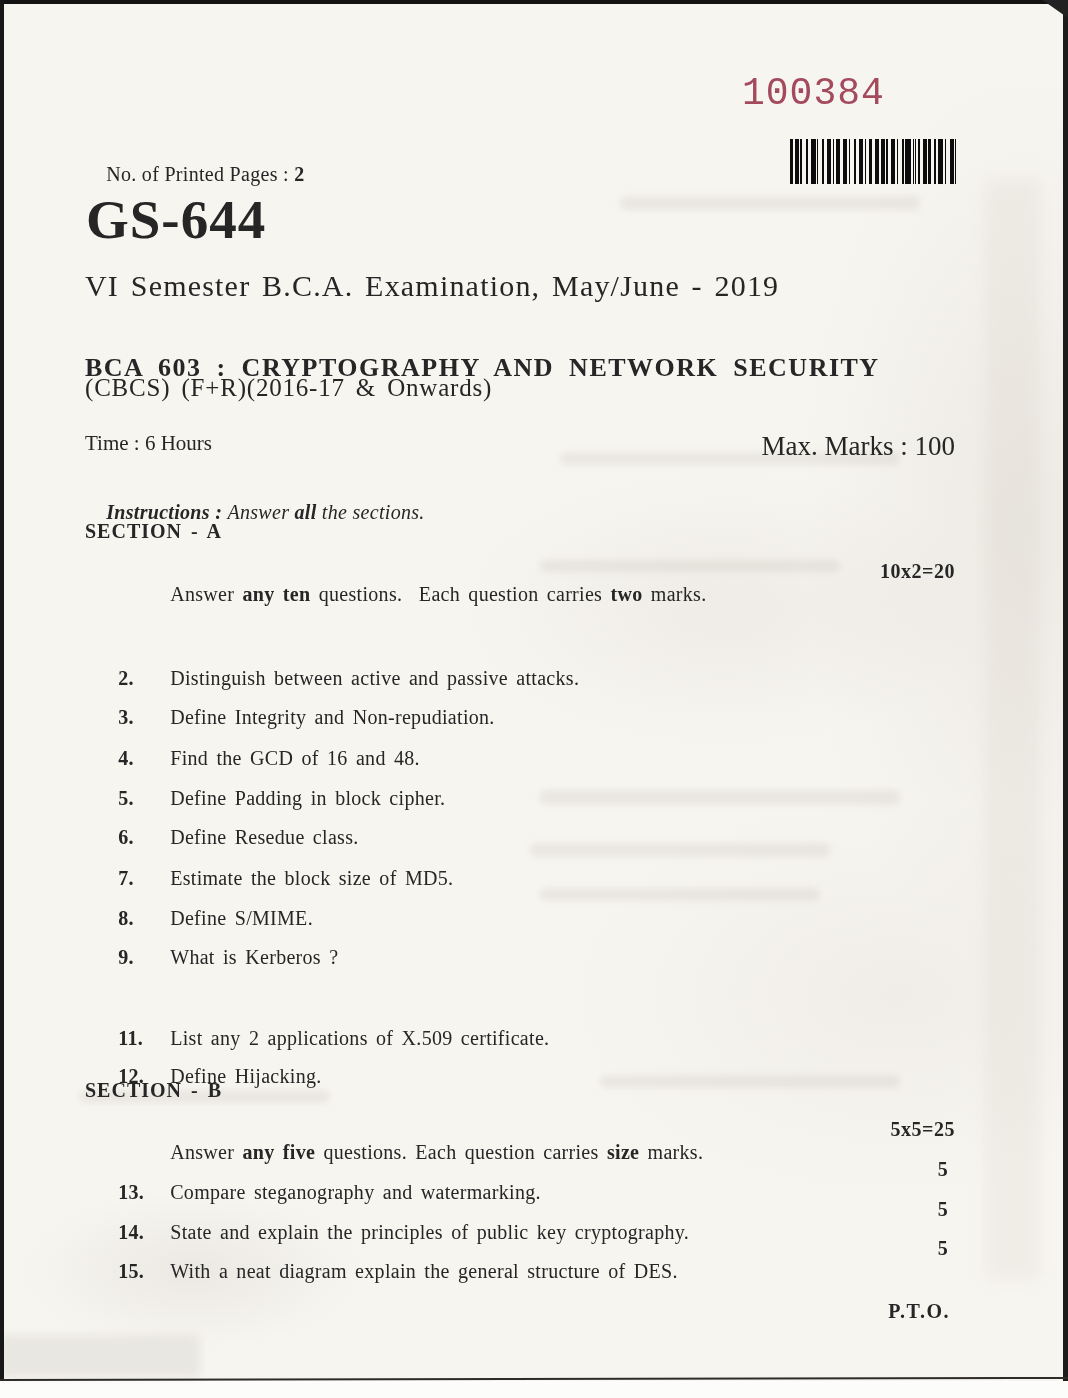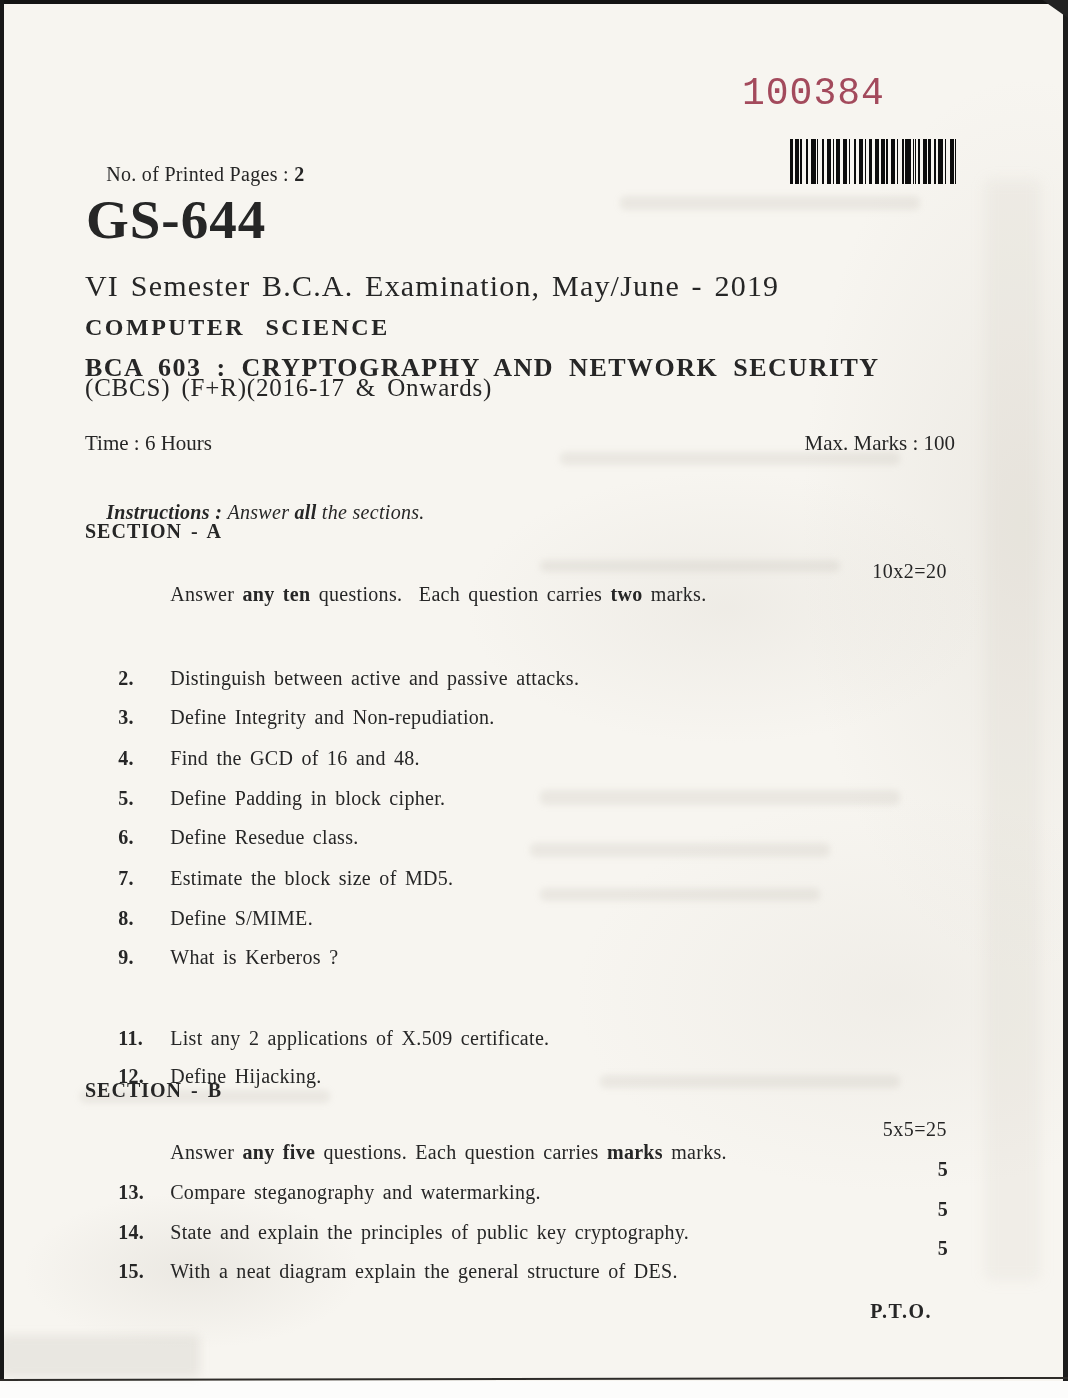--- a/index.html
+++ b/index.html
@@ -69,39 +69,39 @@
 
   .paper-code { left: 86px; top: 188px; font-size: 55px; font-weight: 700; letter-spacing: 1px; }
 
   .center { position: absolute; left: 85px; width: 870px; }
   .t-exam    { top: 269px; font-size: 30px; letter-spacing: 1.2px; word-spacing: 3px; }
   .t-subject { top: 314px; font-size: 24px; font-weight: 700; letter-spacing: 2.5px; word-spacing: 12px; }
   .t-course  { top: 353px; font-size: 26px; font-weight: 700; letter-spacing: 1.5px; word-spacing: 7px; }
   .t-scheme  { top: 374px; font-size: 25px; letter-spacing: 0.8px; word-spacing: 4px; }
 
   .meta-left  { left: 85px;  top: 431px; font-size: 21px; }
-  .meta-right { position: absolute; right: 113px; top: 431px; font-size: 21px; white-space: pre; }
+  .meta-right { position: absolute; right: 113px; top: 431px; font-size: 27px; white-space: pre; }
 
   .instructions { left: 85px; top: 478px; font-size: 20px; font-style: italic; letter-spacing: 0.3px; }
   .bi { font-weight: 700; font-style: italic; }
 
   .section-head { font-size: 20px; font-weight: 700; letter-spacing: 1px; word-spacing: 3px; }
   .sec-a { top: 520px; }
   .sec-b { top: 1079px; }
 
   .row { position: absolute; left: 85px; right: 113px; font-size: 20px; letter-spacing: 0.3px; word-spacing: 3px; white-space: pre-wrap; }
   .intro-a { top: 560px; left: 137px; }
   .intro-b { top: 1118px; left: 137px; }
   .b { font-weight: 700; }
-  .marks-total { position: absolute; right: 8px; top: 0; font-weight: 400; letter-spacing: 0.5px; }
+  .marks-total { position: absolute; right: 0; top: 0; font-weight: 700; letter-spacing: 0.5px; }
 
   .qnum { display: inline-block; width: 52px; font-weight: 700; }
   .qmarks { position: absolute; right: 7px; top: 0; font-weight: 700; }
 
-  .pto { position: absolute; right: 136px; top: 1300px; font-size: 20px; font-weight: 700; letter-spacing: 1.5px; }
+  .pto { position: absolute; right: 118px; top: 1300px; font-size: 20px; font-weight: 700; letter-spacing: 1.5px; }
 </style>
 </head>
 <body>
 
 <div class="scan">
   <div class="paper"></div>
 
   <div class="ghost" style="left:620px; top:196px; width:300px; height:14px;"></div>
   <div class="ghost" style="left:560px; top:452px; width:340px; height:13px;"></div>
   <div class="ghost" style="left:540px; top:560px; width:300px; height:12px;"></div>
@@ -117,21 +117,20 @@
 
   <div class="txt printed-pages">
     <span>No. of Printed Pages : </span><span class="b">2</span>
   </div>
 
   <div class="barcode"></div>
 
   <div class="txt paper-code">GS-644</div>
 
   <div class="center t-exam">VI Semester B.C.A. Examination, May/June - 2019</div>
-  <div class="center t-subject">COMPUTER SCIENCE</div>
   <div class="center t-course">BCA 603 : CRYPTOGRAPHY AND NETWORK SECURITY</div>
   <div class="center t-scheme">(CBCS) (F+R)(2016-17 &amp; Onwards)</div>
 
   <div class="txt meta-left">Time : 6 Hours</div>
   <div class="meta-right">Max. Marks : 100</div>
 
   <div class="txt instructions">
     <span class="bi">Instructions : </span><span>Answer </span><span class="bi">all</span><span> the sections.</span>
   </div>
 
@@ -169,21 +168,21 @@
   <div class="row" style="top:1004px">
     <span class="qnum">11.</span><span>List any 2 applications of X.509 certificate.</span>
   </div>
   <div class="row" style="top:1042px">
     <span class="qnum">12.</span><span>Define Hijacking.</span>
   </div>
 
   <div class="center section-head sec-b">SECTION - B</div>
 
   <div class="row intro-b">
-    <span>Answer </span><span class="b">any five</span><span> questions. Each question carries </span><span class="b">marks</span><span> marks.</span>
+    <span>Answer </span><span class="b">any five</span><span> questions. Each question carries </span><span class="b">size</span><span> marks.</span>
     <span class="marks-total">5x5=25</span>
   </div>
 
   <div class="row" style="top:1158px">
     <span class="qnum">13.</span><span>Compare steganography and watermarking.</span>
     <span class="qmarks">5</span>
   </div>
   <div class="row" style="top:1198px">
     <span class="qnum">14.</span><span>State and explain the principles of public key cryptography.</span>
     <span class="qmarks">5</span>

